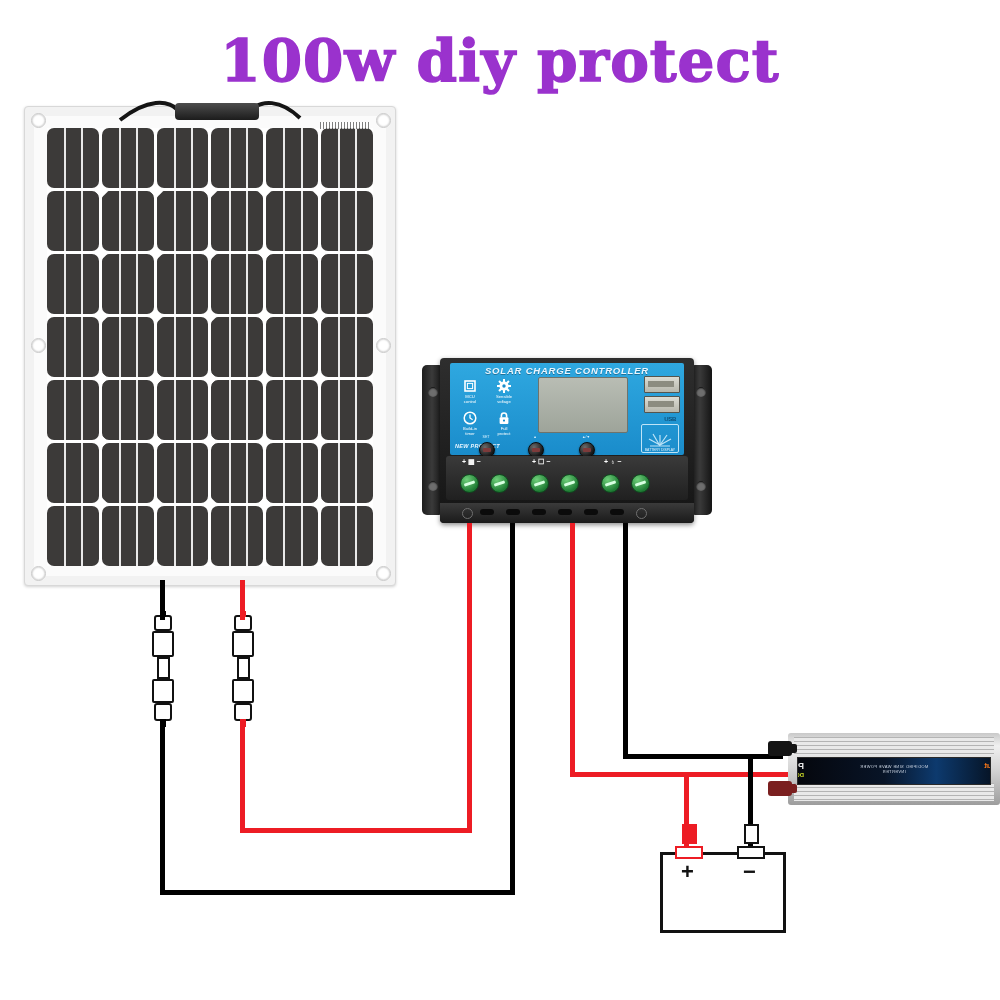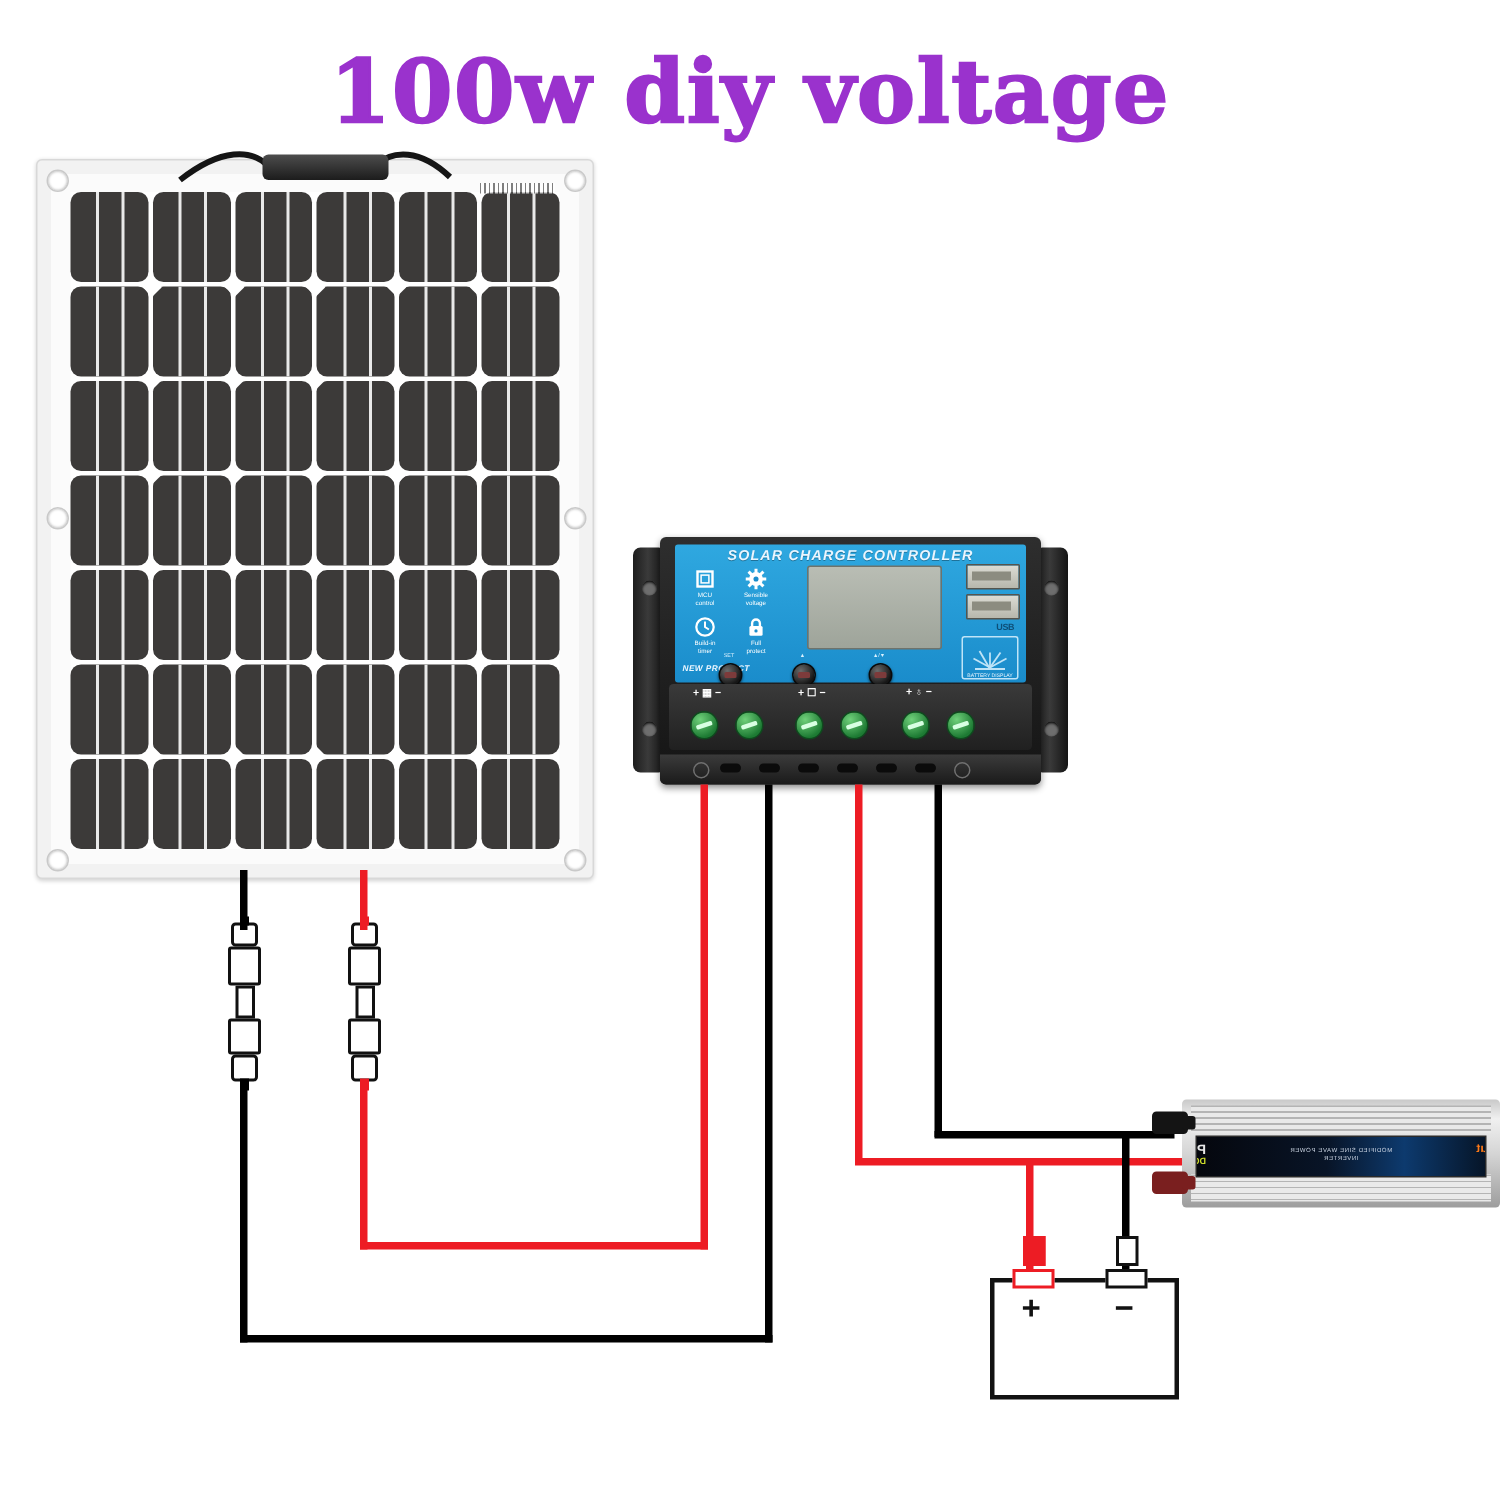--- a/index.html
+++ b/index.html
@@ -112,21 +112,21 @@
   #invBrand{position:absolute;right:6px;top:3px;font-size:8px;font-weight:bold;color:#ff7a18;
     transform:scaleX(-1);transform-origin:right center;}
   .ipost{position:absolute;left:-20px;width:24px;height:15px;border-radius:3px;}
   .ipost:before{content:"";position:absolute;right:-5px;top:3px;width:9px;height:9px;border-radius:2px;background:inherit;}
 </style>
 </head>
 <body>
 
 <div id="stage">
 
-  <div id="title">100w diy voltage</div>
+  <div id="title">100w diy protect</div>
 
   <div id="panel">
     <div id="panelInner">
       <div id="barcode"></div>
       <div id="cellgrid">
           <div class="cell"></div>
           <div class="cell"></div>
           <div class="cell"></div>
           <div class="cell"></div>
           <div class="cell"></div>

